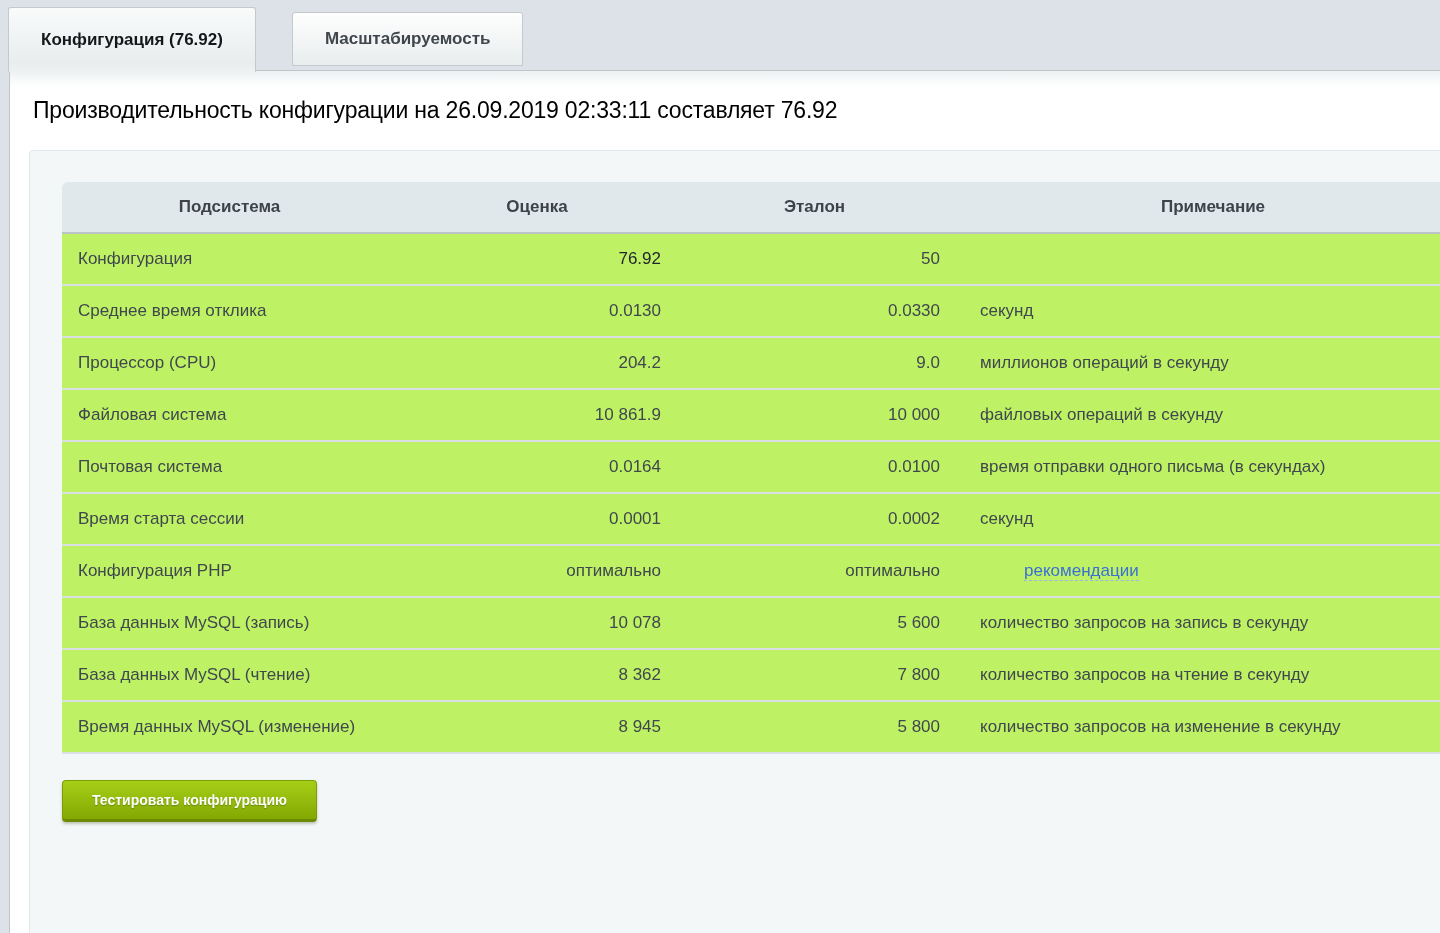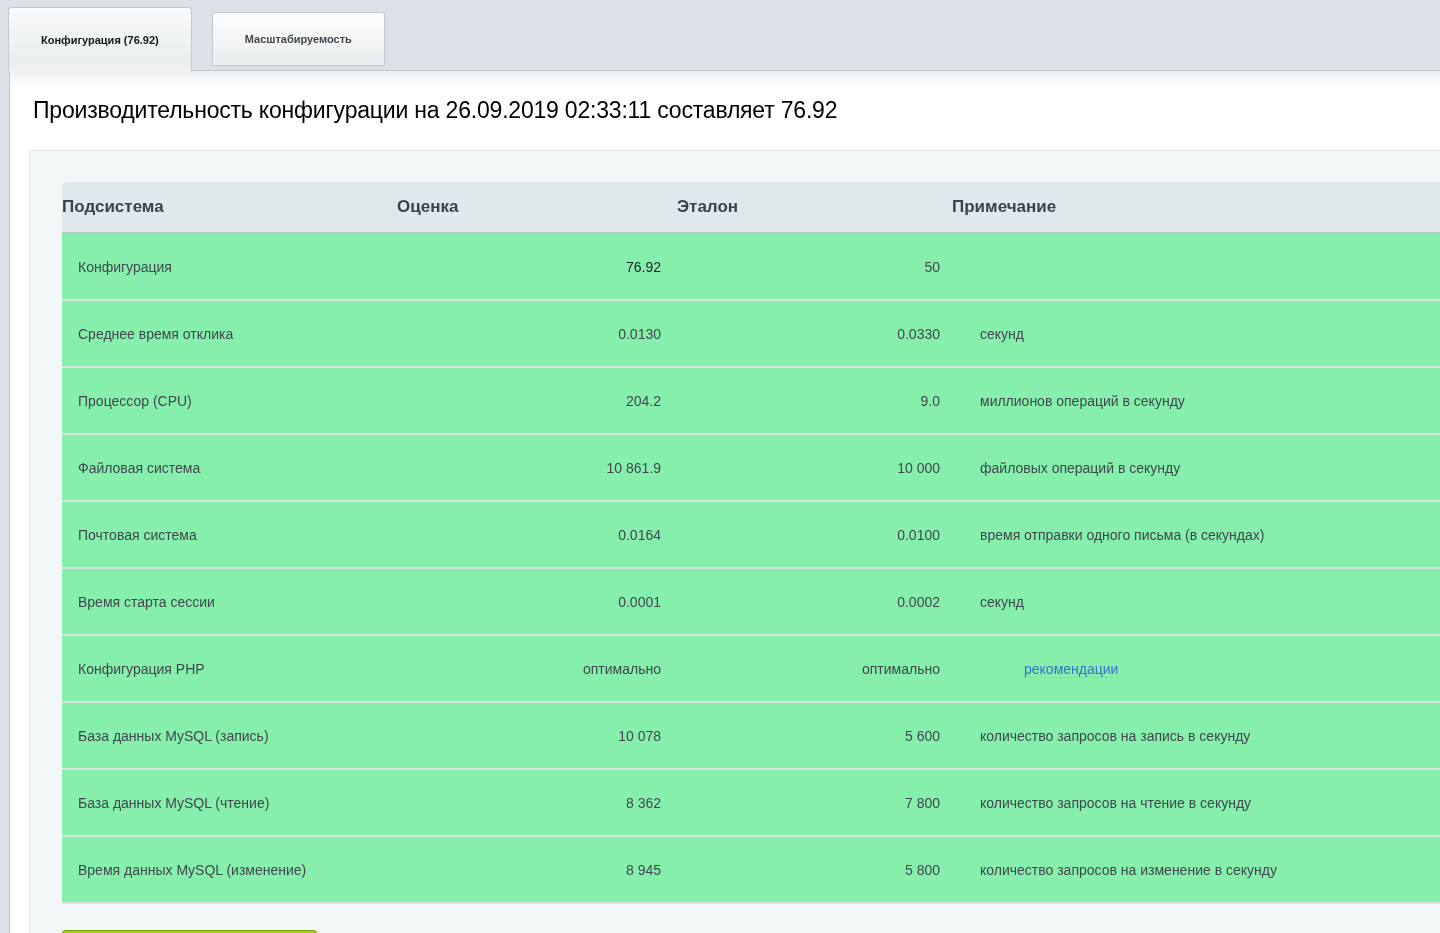--- a/index.html
+++ b/index.html
@@ -16,27 +16,27 @@
     height: 70px;
     padding-left: 8px;
     display: flex;
     align-items: flex-start;
   }
   .tab {
     display: flex;
     align-items: center;
     justify-content: center;
     margin-top: 12px;
-    margin-right: 20px;
+    margin-right: 36px;
     height: 54px;
     padding: 8px 32px;
     background: linear-gradient(to bottom, #fefefe, #e9edee);
     border: 1px solid #c3c9cc;
     border-radius: 3px 3px 0 0;
-    font-size: 11px;
+    font-size: 17px;
     font-weight: bold;
     color: #3f464c;
     cursor: pointer;
     white-space: nowrap;
   }
   .tab.active {
     margin-top: 7px;
     height: 65px;
     margin-bottom: -2px;
     position: relative;
@@ -87,30 +87,30 @@
   .perf-table col.c2 { width: 280px; }
   .perf-table col.c3 { width: 275px; }
 
   .perf-table thead th {
     height: 52px;
     background: #e1e8eb;
     border-bottom: 2px solid #bac4c9;
     font-size: 17px;
     font-weight: bold;
     color: #3c434a;
-    text-align: left;
+    text-align: center;
     vertical-align: middle;
   }
   .perf-table thead th:first-child { border-radius: 6px 0 0 0; }
 
   .perf-table tbody td {
-    height: 67px;
-    background: #86efac;
+    height: 52px;
+    background: #bef264;
     border-bottom: 2px solid #d9dfe2;
-    font-size: 14px;
+    font-size: 17px;
     color: #40474e;
     vertical-align: middle;
   }
   .perf-table td.c-subsystem { padding-left: 16px; text-align: left; }
   .perf-table td.c-score     { padding-right: 16px; text-align: right; }
   .perf-table td.c-reference { padding-right: 12px; text-align: right; }
   .perf-table td.c-note      { padding-left: 28px; text-align: left; }
   .perf-table td .bold { font-weight: normal; color: #22272c; }
 
   .perf-table a.note-link {

